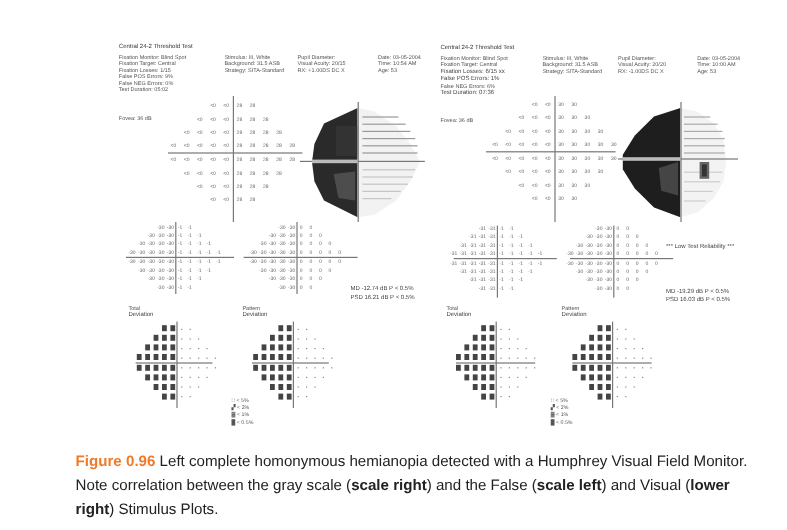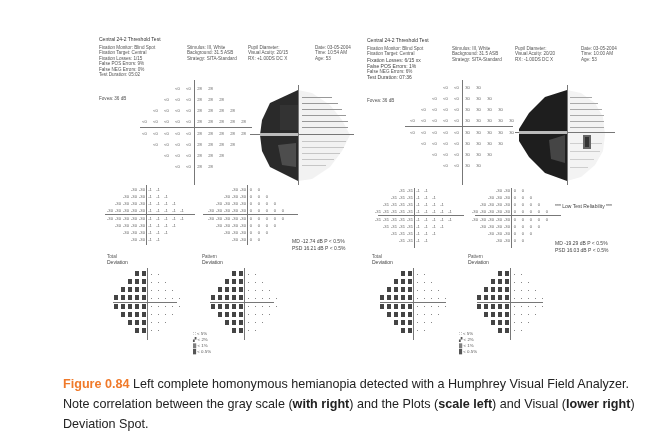--- a/index.html
+++ b/index.html
@@ -790,13 +790,13 @@
   </div>
 
   <div class="abs" style="left:459px;top:331px;">
     <div class="legend-row">∷ &lt; 5%</div>
     <div class="legend-row">▞ &lt; 2%</div>
     <div class="legend-row">▓ &lt; 1%</div>
     <div class="legend-row">█ &lt; 0.5%</div>
   </div>
 </div>
 
-<div class="caption"><span class="fig">Figure 0.84</span><span> Left complete homonymous hemianopia detected with a Humphrey Visual Field Analyzer. Note correlation between the gray scale (</span><b>with right</b><span>) and the Plots (</span><b>scale left</b><span>) and Visual (</span><b>lower right</b><span>) Deviation Spot.</span></div>
+<div class="caption"><span class="fig">Figure 0.96</span><span> Left complete homonymous hemianopia detected with a Humphrey Visual Field Monitor. Note correlation between the gray scale (</span><b>scale right</b><span>) and the False (</span><b>scale left</b><span>) and Visual (</span><b>lower right</b><span>) Stimulus Plots.</span></div>
 
 </body></html>

